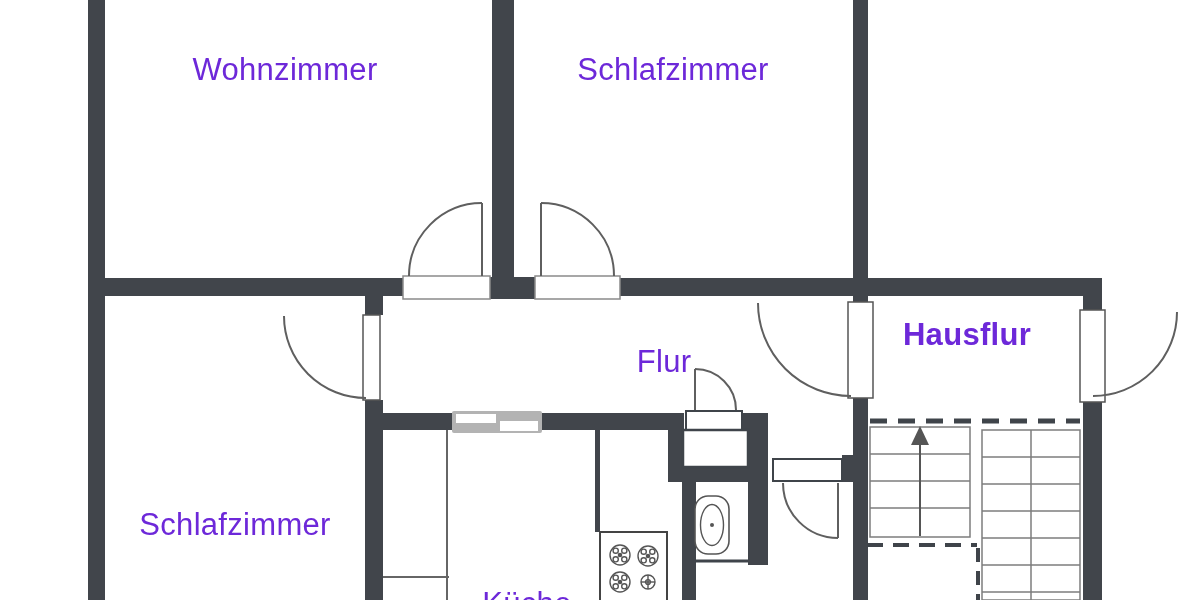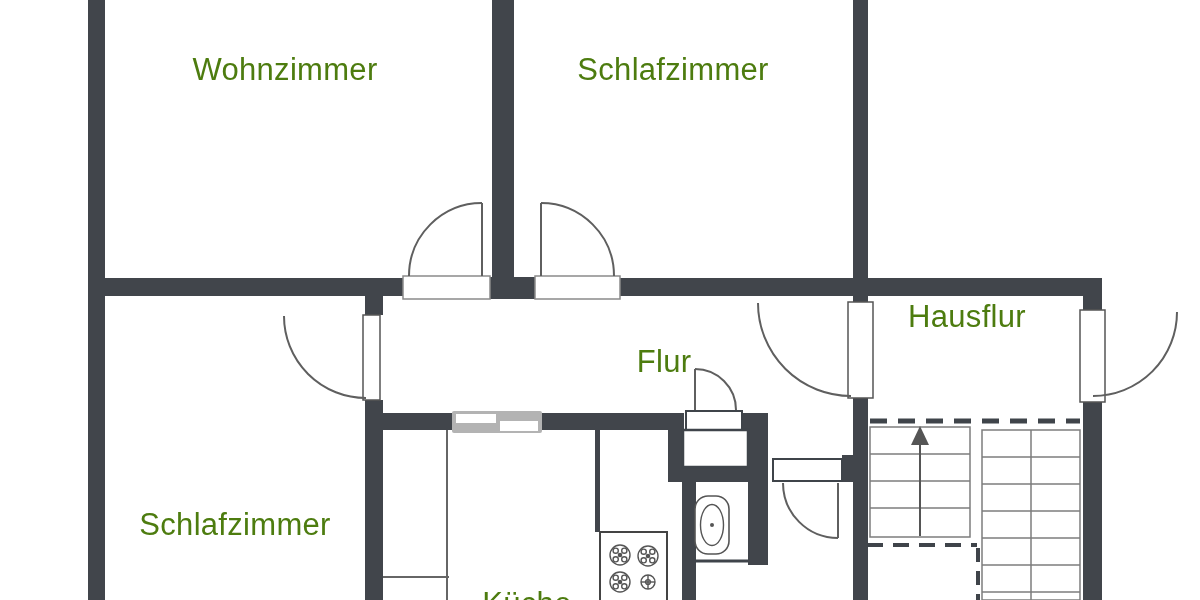--- a/index.html
+++ b/index.html
@@ -8,21 +8,21 @@
     width:1200px;height:600px;
     background:#ffffff;
     overflow:hidden;
     font-family:"Liberation Sans", sans-serif;
   }
   #plan svg{position:absolute;left:0;top:0;}
   .room-label{
     position:absolute;
     transform:translateX(-50%);
     font-size:31px;
-    color:#4d7c0f;
+    color:#6d28d9;
     white-space:nowrap;
     letter-spacing:0.3px;
     user-select:none;
   }
 </style>
 </head>
 <body>
 
 <div id="plan">
 
@@ -156,17 +156,17 @@
         <line x1="982" y1="565" x2="1080" y2="565"></line>
         <line x1="982" y1="592" x2="1080" y2="592"></line>
         <line x1="1031" y1="430" x2="1031" y2="600"></line>
       </g>
     </g>
   </svg>
 
   <div class="room-label" style="left:285px;top:52px;">Wohnzimmer</div>
   <div class="room-label" style="left:673px;top:52px;">Schlafzimmer</div>
   <div class="room-label" style="left:664px;top:344px;">Flur</div>
-  <div class="room-label" style="left:967px;top:299px;">Hausflur</div>
+  <div class="room-label" style="left:967px;top:317px;font-weight:bold;">Hausflur</div>
   <div class="room-label" style="left:235px;top:507px;">Schlafzimmer</div>
   <div class="room-label" style="left:527px;top:586px;">Küche</div>
 
 </div>
 
 </body></html>

